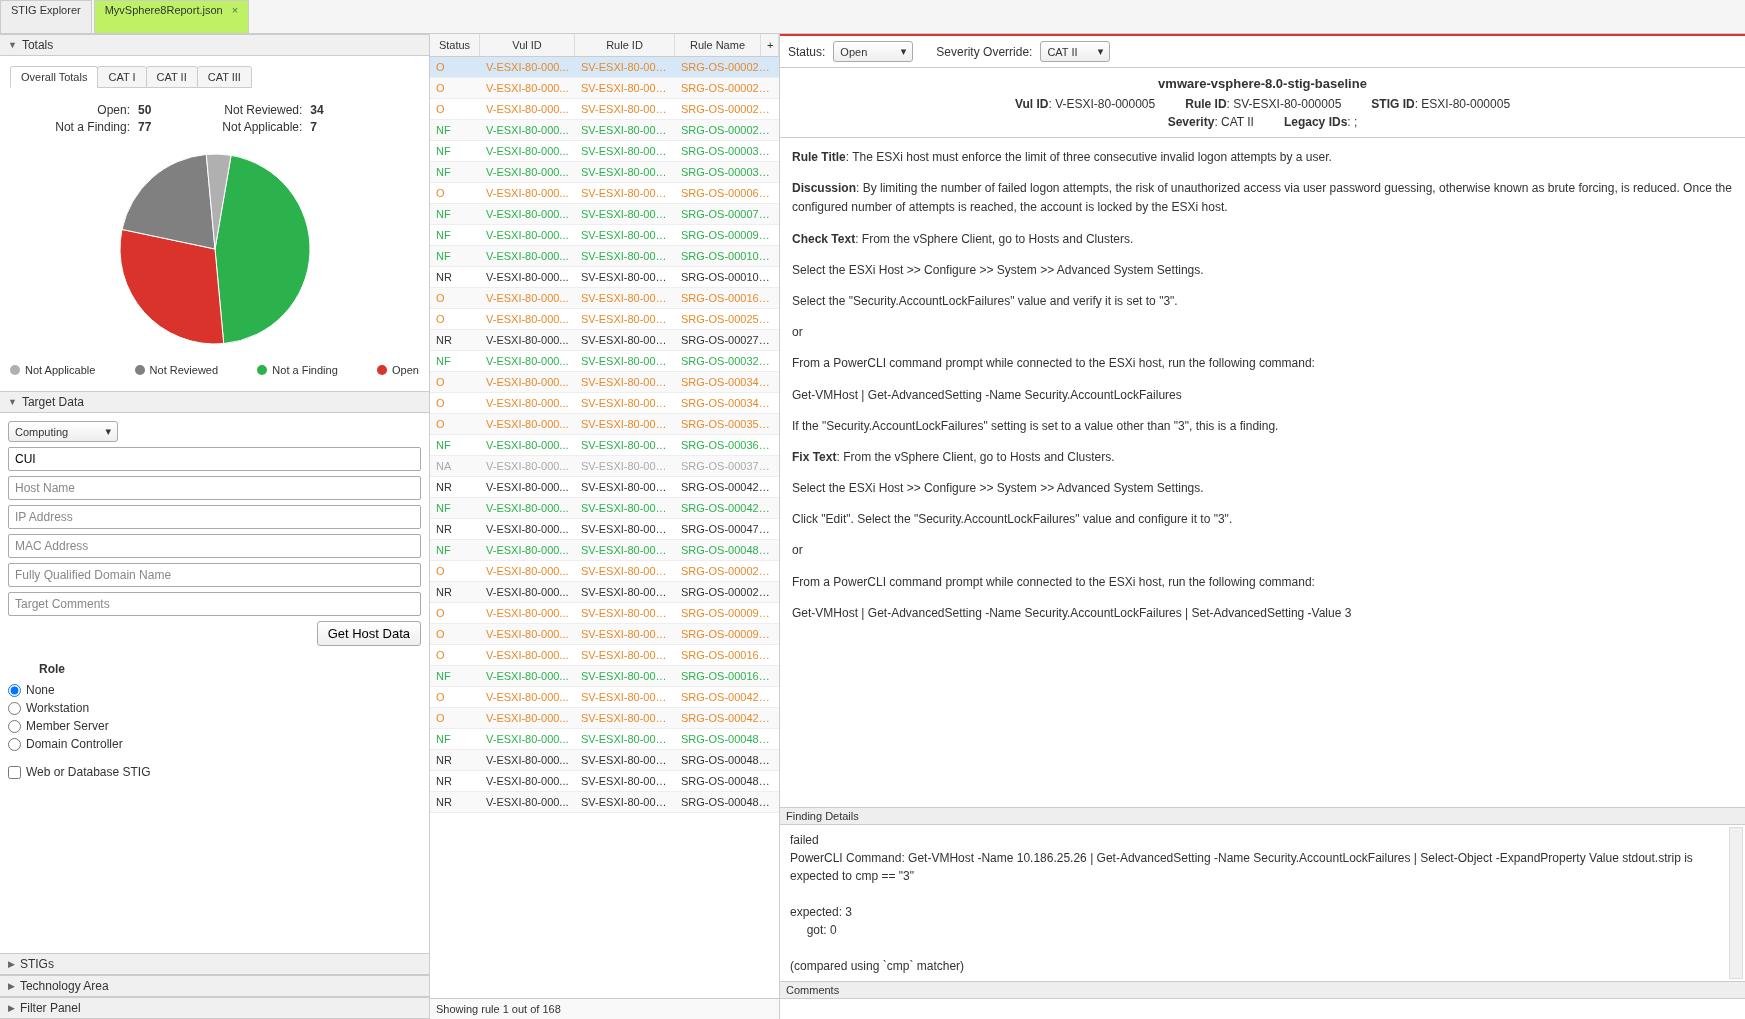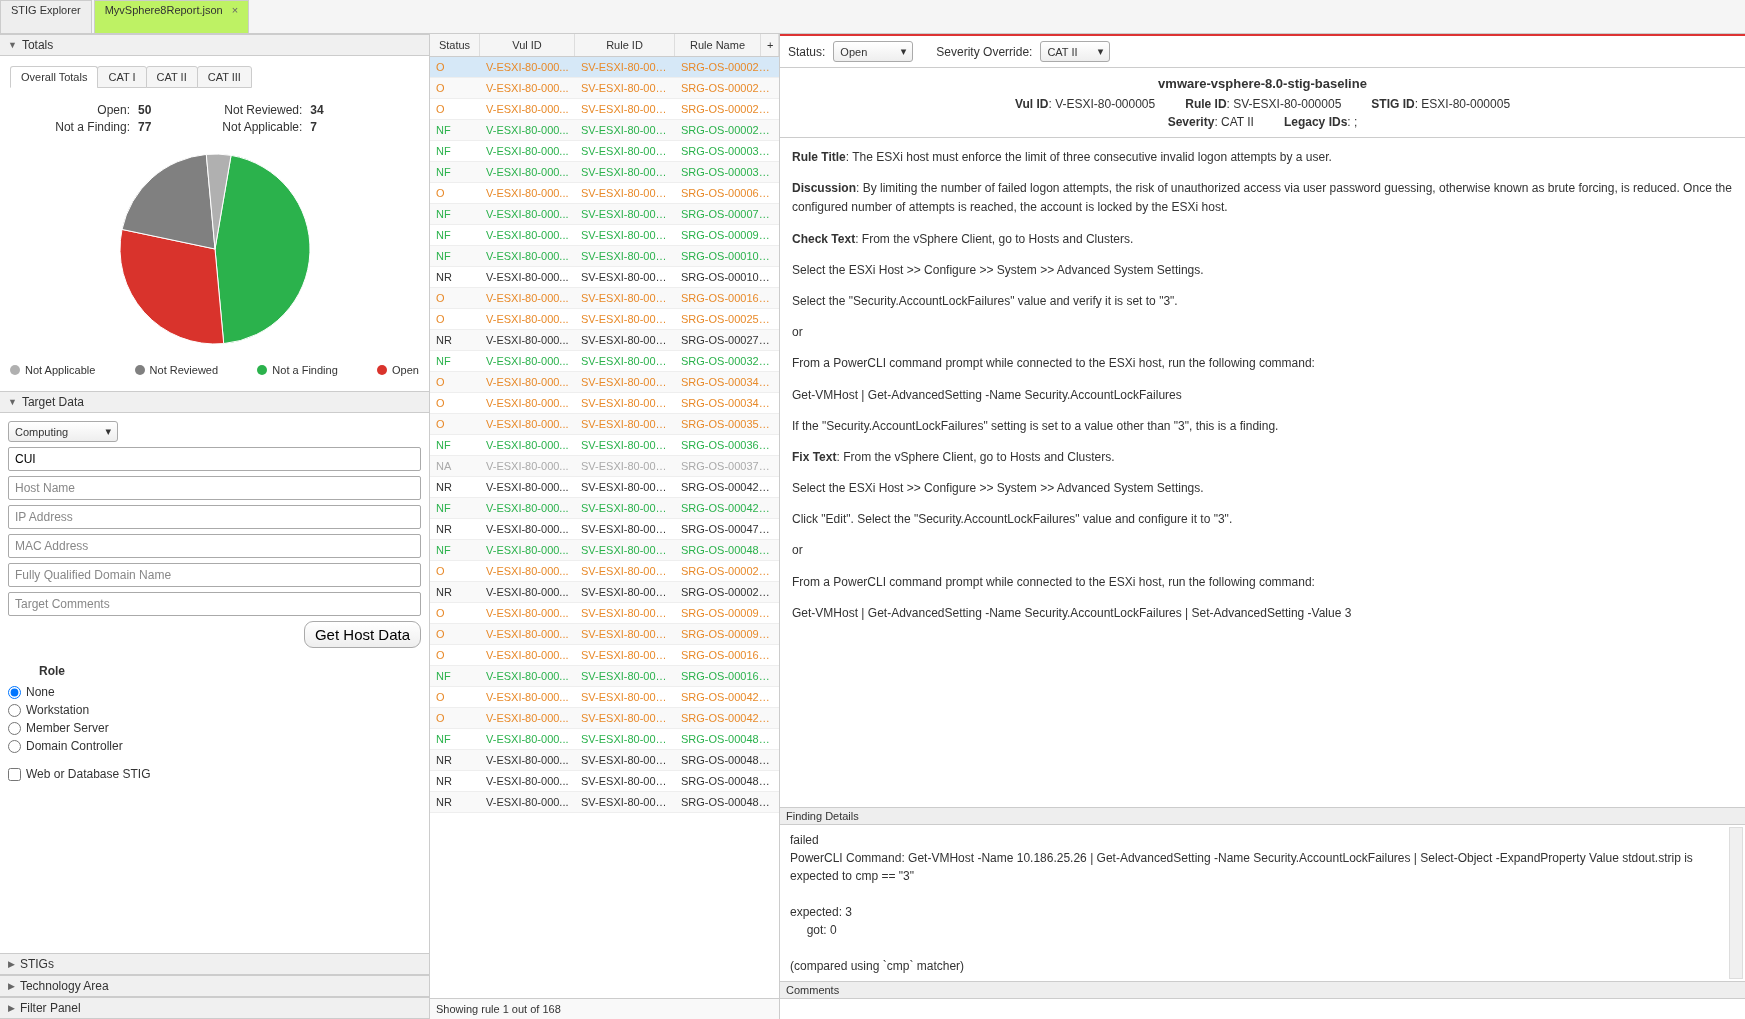--- a/index.html
+++ b/index.html
@@ -22,21 +22,21 @@
 .stat-label { width: 90px; }
 .stat-val { font-weight: bold; }
 .pie-wrap { display: flex; justify-content: center; padding: 10px 0; }
 .legend { display: flex; justify-content: space-between; gap: 15px; font-size: 11px; padding: 5px 0; }
 .legend-item { display: flex; align-items: center; gap: 5px; }
 .dot { width: 10px; height: 10px; border-radius: 50%; display: inline-block; }
 .target-data { padding: 8px; display: flex; flex-direction: column; gap: 5px; }
 .combo { border: 1px solid #aaa; padding: 3px 6px; width: 110px; display: flex; justify-content: space-between; align-items: center; background: linear-gradient(#fff,#eee); border-radius: 3px; font-size: 11px; cursor: pointer; }
 .text-input { border: 1px solid #aaa; padding: 4px 6px; width: 100%; font-size: 12px; border-radius: 2px; }
 .text-input::placeholder { color: #888; }
-.btn { border: 1px solid #aaa; padding: 4px 10px; background: linear-gradient(#fff,#eee); border-radius: 9px; font-size: 15px; cursor: pointer; align-self: flex-end; }
+.btn { border: 1px solid #aaa; padding: 4px 10px; background: linear-gradient(#fff,#eee); border-radius: 3px; font-size: 13px; cursor: pointer; align-self: flex-end; }
 .role-section { padding: 8px; }
 .role-section .role-title { font-weight: bold; margin-bottom: 5px; margin-left: 31px; }
 .radio-row, .check-row { display: flex; align-items: center; gap: 5px; padding: 2px 0; font-size: 12px; }
 .collapsed-sections { margin-top: auto; }
 .center-panel { width: 350px; border-right: 1px solid #ccc; display: flex; flex-direction: column; }
 .grid-header { display: flex; background: #f5f5f5; border-bottom: 1px solid #ccc; font-size: 11px; }
 .grid-header .gh { padding: 5px 6px; border-right: 1px solid #ddd; font-weight: normal; text-align: center; }
 .gh-status { width: 50px; } .gh-vul { width: 95px; } .gh-rule { width: 100px; } .gh-name { flex: 1; } .gh-plus { width: 18px; text-align: center; cursor: pointer; }
 .grid-body { flex: 1; overflow-y: auto; }
 .grid-row { display: flex; border-bottom: 1px solid #eee; font-size: 11px; height: 21px; align-items: center; }

